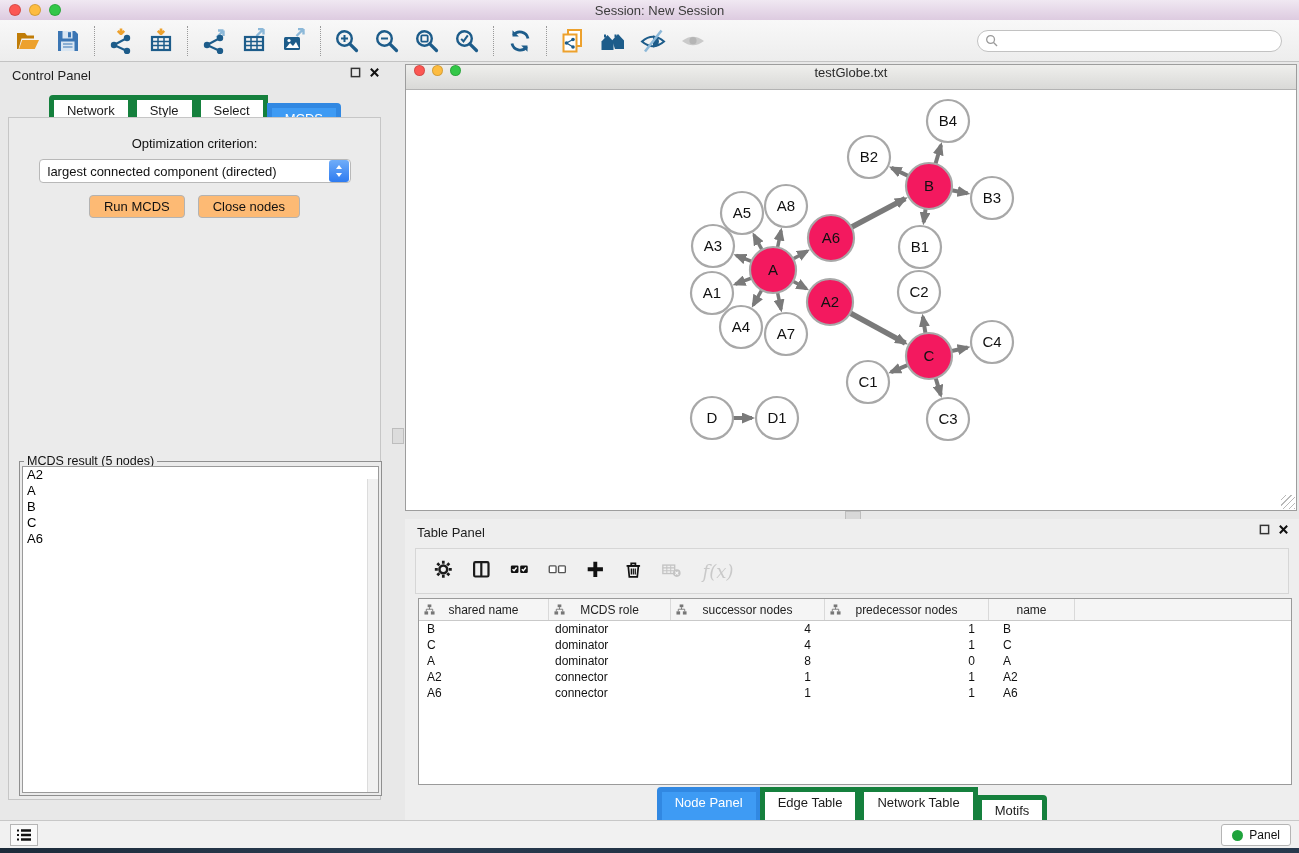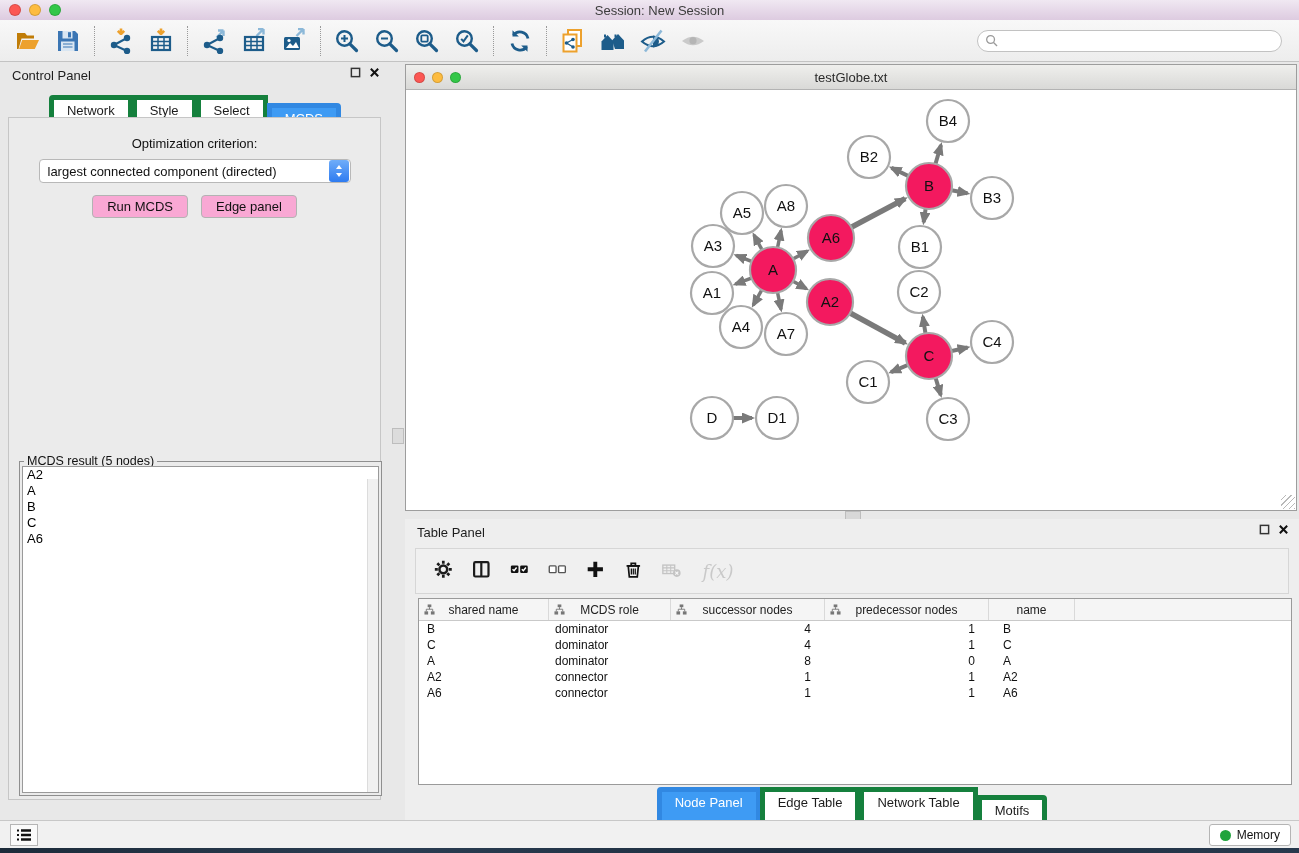--- a/index.html
+++ b/index.html
@@ -39,40 +39,40 @@
   .seg.active{background:#3e9bf4;border-color:#3188e2;color:#fff;}
   .cp-content{position:absolute;left:8px;top:55px;width:373px;height:683px;
     background:#ebebeb;border:1px solid #c6c6c6;box-sizing:border-box;}
   .opt-label{margin-top:18px;text-align:center;font-size:13px;color:#111;}
   .dropdown{margin:8px auto 0;width:312px;height:24px;background:#fff;border:1px solid #b8b8b8;
     border-radius:4px;display:flex;align-items:center;box-sizing:border-box;}
   .dropdown .dd-text{flex:1;padding-left:8px;font-size:13px;color:#111;white-space:nowrap;overflow:hidden;}
   .dd-stepper{width:20px;height:22px;border-radius:3px;margin-right:1px;
     background:linear-gradient(#6fadf9,#2e7bf0);display:flex;align-items:center;justify-content:center;}
   .cp-buttons{margin-top:12px;display:flex;justify-content:center;gap:13px;}
-  .pushbtn{background:#f9a8d4;border:1px solid #b3b3b3;border-radius:4px;padding:3px 14px;
+  .pushbtn{background:#fdba74;border:1px solid #b3b3b3;border-radius:4px;padding:3px 14px;
     font-size:13px;color:#111;cursor:default;white-space:nowrap;}
   .result-box{position:absolute;left:10px;top:343px;width:361px;height:333px;
     border:1px solid #8f8f8f;background:#ebebeb;}
   .result-legend{position:absolute;left:4px;top:-8px;background:#ebebeb;padding:0 3px;font-size:12.5px;color:#111;}
   .result-list{position:absolute;left:2px;top:4px;right:2px;bottom:2px;background:#fff;
     border:1px solid #9a9a9a;overflow:hidden;}
   .result-scroll{position:absolute;right:0;top:12px;bottom:0;width:10px;background:#f1f1f1;border-left:1px solid #dcdcdc;}
   .result-item{font-size:13px;line-height:16px;padding-left:4px;color:#000;}
   
   .v-divider{position:absolute;left:390px;top:62px;width:15px;height:758px;background:#e8e8e8;}
   .v-handle{position:absolute;left:2px;top:366px;width:10px;height:14px;background:#dcdcdc;border:1px solid #bdbdbd;}
   .right-area{position:absolute;left:405px;top:62px;width:894px;height:758px;background:#e8e8e8;}
   .h-divider{position:absolute;left:0;top:449px;width:894px;height:8px;background:#e8e8e8;}
   .h-handle{position:absolute;left:440px;top:0px;width:14px;height:8px;background:#d8d8d8;border:1px solid #bdbdbd;}
   
   .net-window{position:absolute;left:0px;top:2px;width:892px;height:447px;
     background:#fff;border:1px solid #9d9d9d;box-sizing:border-box;}
   .net-titlebar{height:24px;background:linear-gradient(#efefed,#d9d9d7);border-bottom:1px solid #b3b3b3;
-    display:flex;align-items:center;position:relative;}
+    display:flex;position:relative;}
   .net-titlebar .lights{margin-left:8px;gap:7px;}
   .net-titlebar .light{width:11px;height:11px;}
   .net-title{position:absolute;left:0;right:0;text-align:center;font-size:13px;color:#2b2b2b;}
   .net-canvas{position:absolute;left:1px;top:25px;right:1px;bottom:1px;background:#fff;overflow:hidden;}
   .resize-grip{position:absolute;right:1px;bottom:1px;width:14px;height:14px;
     background:repeating-linear-gradient(135deg,transparent 0 3px,#b9b9b9 3px 4px);}
   
   .table-panel{position:absolute;left:0;top:457px;width:894px;height:301px;background:#eeeeee;}
   .tp-toolbar{position:absolute;left:10px;top:29px;right:10px;height:46px;
     background:#f0f0f0;border:1px solid #d6d6d6;display:flex;align-items:center;padding-left:10px;box-sizing:border-box;}
@@ -280,21 +280,21 @@
         <span class="dd-text">largest connected component (directed)</span>
         <span class="dd-stepper">
           <svg width="8" height="14" viewBox="0 0 8 14">
               <path d="M4 1l3 4H1z" fill="#fff"></path>
               <path d="M4 13L1 9h6z" fill="#fff"></path>
             </svg>
         </span>
       </div>
       <div class="cp-buttons">
         <button class="pushbtn">Run MCDS</button>
-        <button class="pushbtn">Edge panel</button>
+        <button class="pushbtn">Close nodes</button>
       </div>
       <div class="result-box">
         <span class="result-legend">MCDS result (5 nodes)</span>
         <div class="result-list">
           <div>
               <div class="result-item">A2</div>
               <div class="result-item">A</div>
               <div class="result-item">B</div>
               <div class="result-item">C</div>
               <div class="result-item">A6</div>
@@ -598,17 +598,17 @@
 
   <div class="statusbar">
     <div class="list-btn">
       <svg width="16" height="14" viewBox="0 0 16 14">
         <path d="M1 2.5h2M1 7h2M1 11.5h2" stroke="#111" stroke-width="2"></path>
         <path d="M5 2.5h10M5 7h10M5 11.5h10" stroke="#111" stroke-width="2.6"></path>
       </svg>
     </div>
     <div class="memory-btn">
       <span class="mem-dot" style="background:#1fa33c"></span>
-      <span>Memory</span>
+      <span>Panel</span>
     </div>
   </div>
   <div class="desktop-strip"></div>
 </div>
 
 </body></html>

